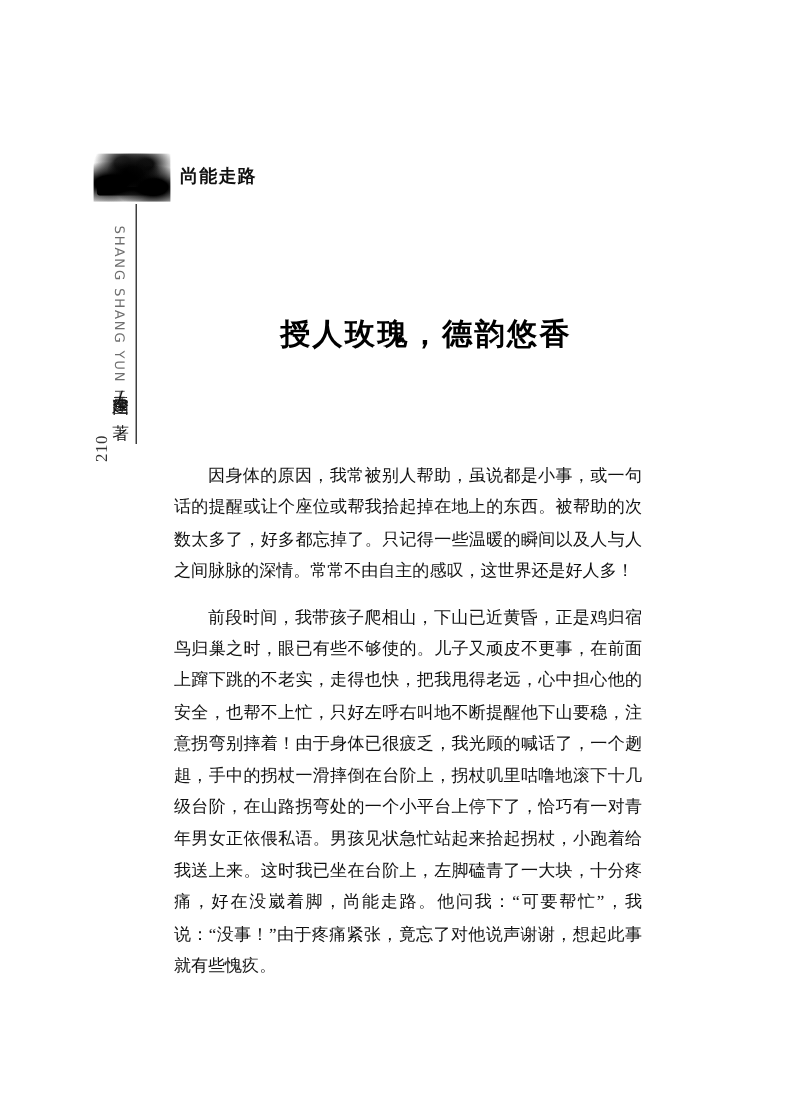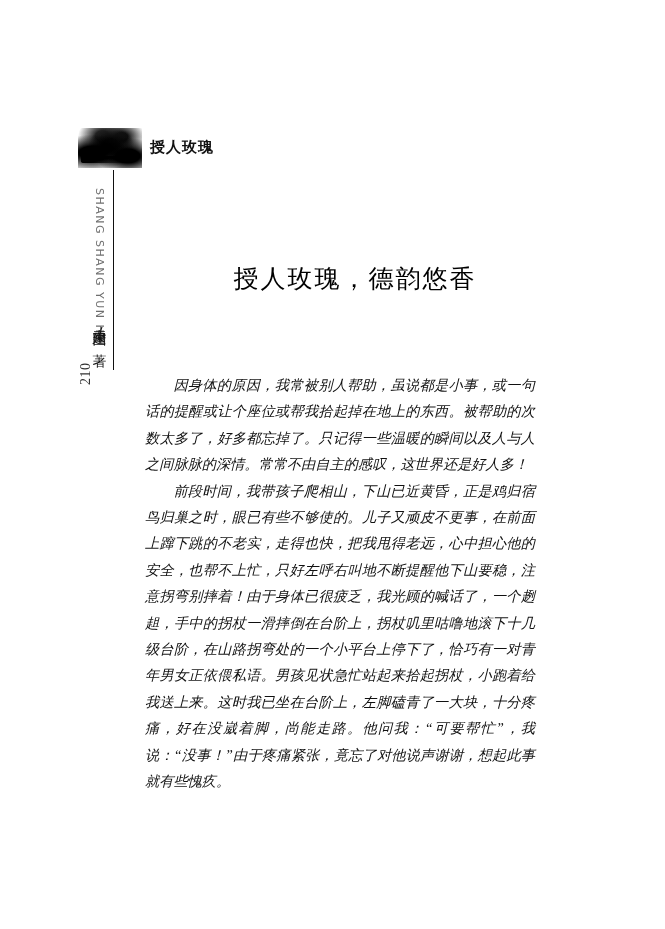--- a/index.html
+++ b/index.html
@@ -125,52 +125,51 @@
   }
 
   
   .article-title {
     position: absolute;
     left: 140px;
     top: 262px;
     width: 430px;
     text-align: center;
     font-size: 25px;
-    font-weight: normal;
+    font-weight: bold;
     letter-spacing: 2px;
     color: #000;
     font-family: "DejaVu Serif", "Liberation Serif", serif;
   }
 
   
   .body-text {
     position: absolute;
     left: 145px;
     top: 372px;
     width: 390px;
     font-size: 14.2px;
     line-height: 26.4px;
     color: #111;
     text-align: justify;
     text-justify: inter-ideograph;
   }
   .body-text p {
-    margin: 0 0 0 0;
+    margin: 12px 0 0 0;
     text-indent: 2em;
-    font-style: italic;
   }
 </style>
 </head>
 <body>
 
 <div class="page">
 
   <div class="header">
     <div class="header-ornament"></div>
-    <div class="header-title">授人玫瑰</div>
+    <div class="header-title">尚能走路</div>
   </div>
 
   <div class="spine-rule"></div>
 
   <div class="spine-pinyin">SHANG SHANG YUN HE</div>
 
   <div class="spine-author">秦建国/著</div>
 
   <div class="page-number">210</div>
 

